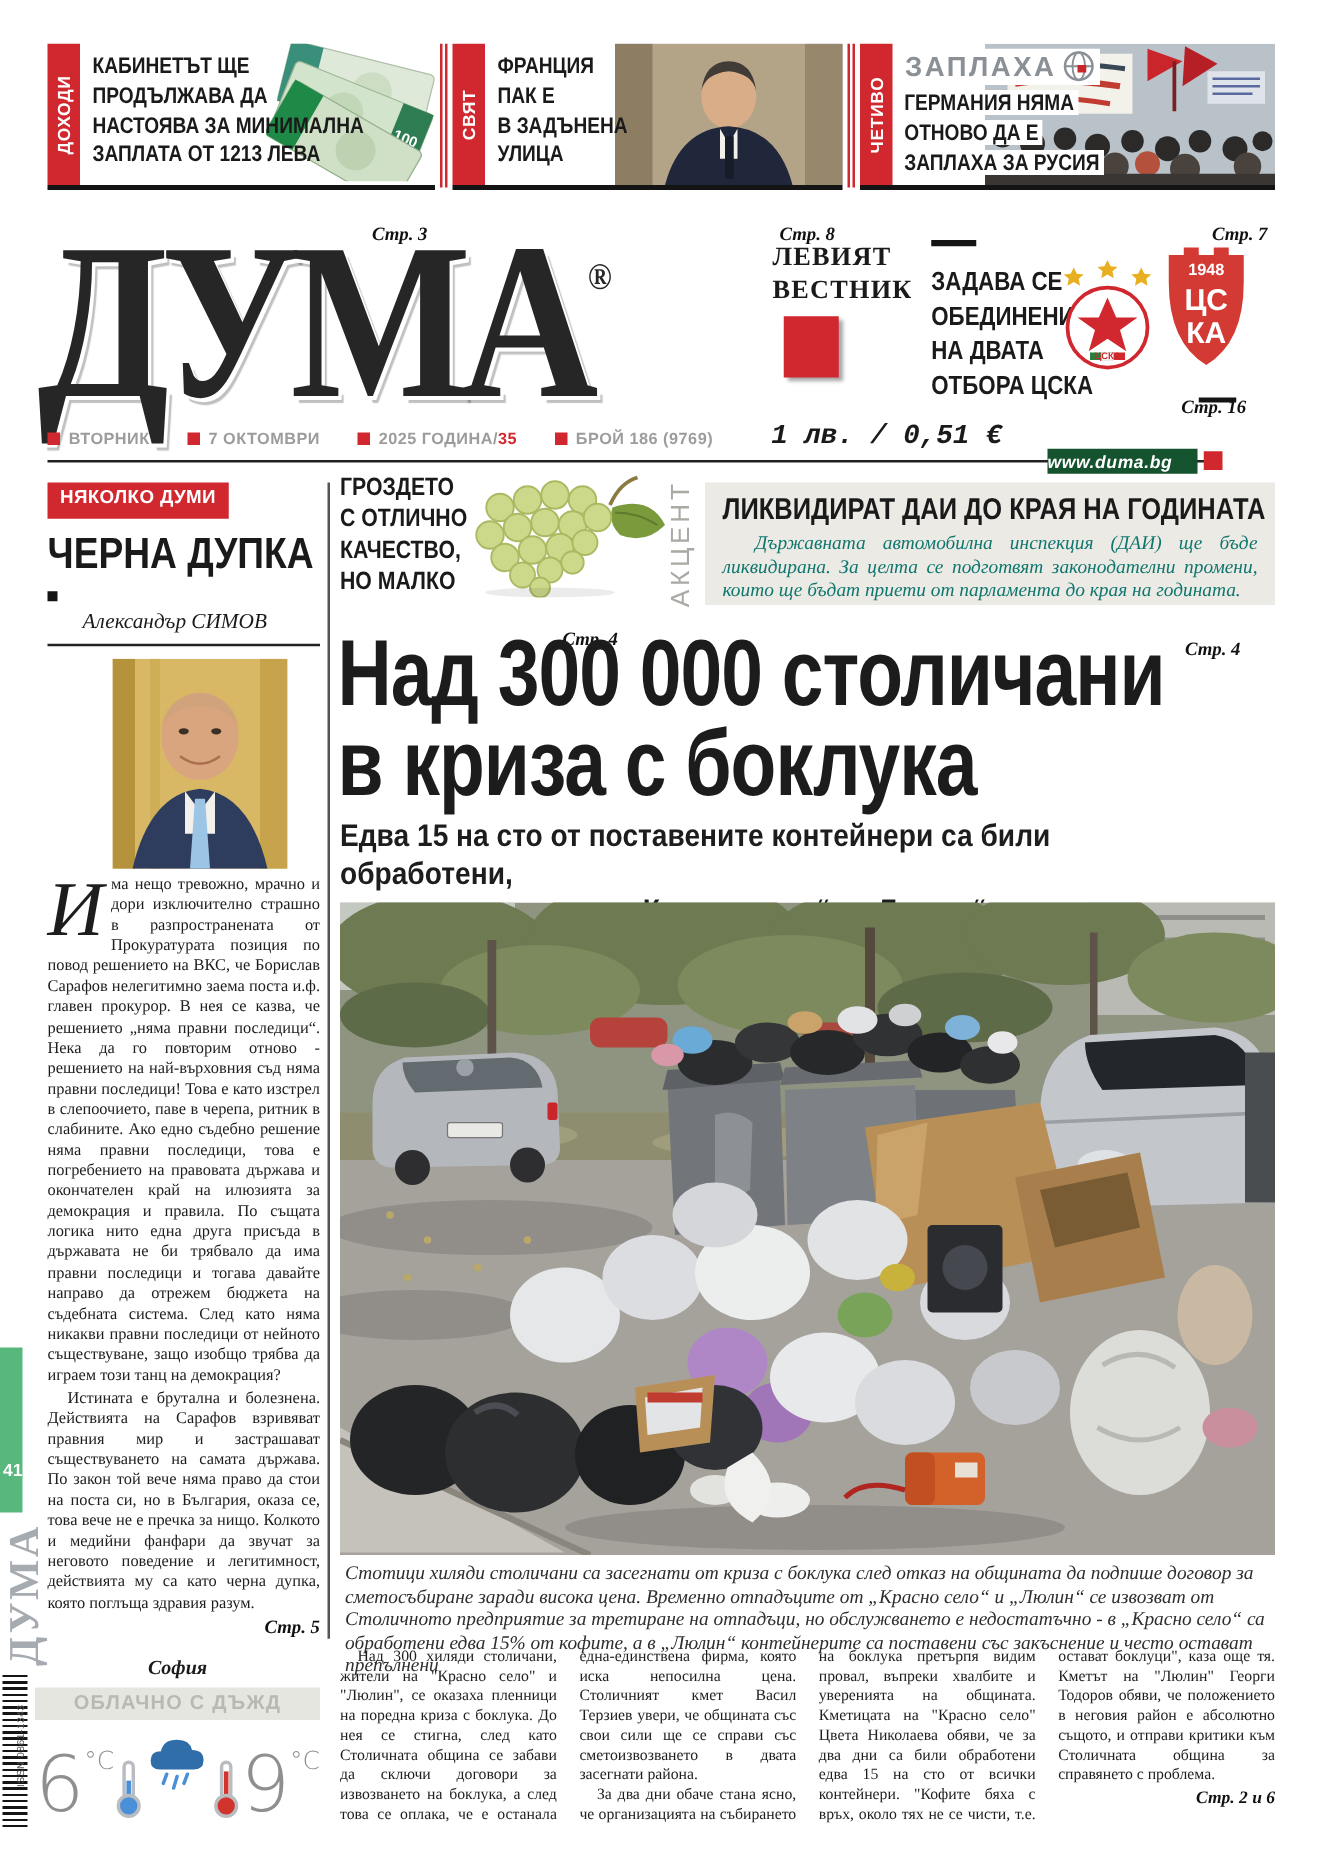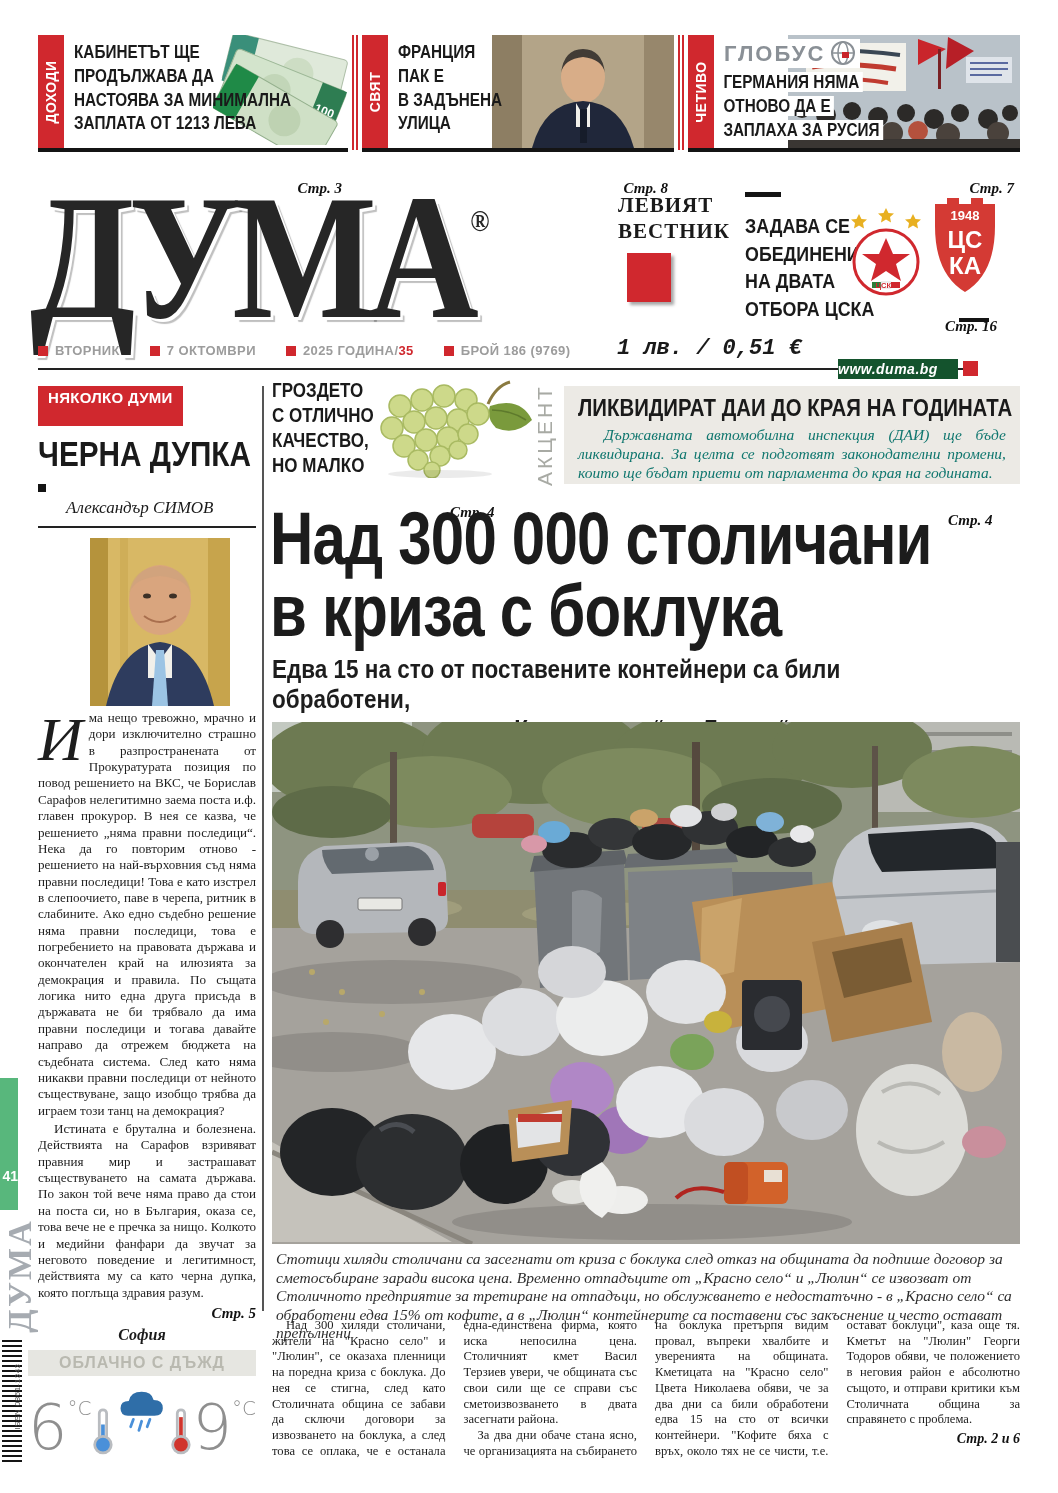--- a/index.html
+++ b/index.html
@@ -50,21 +50,21 @@
   .vert-duma{position:absolute;left:-46px;top:1258px;width:130px;height:36px;transform:rotate(-90deg);
        font-family:"Liberation Serif",serif;font-weight:900;font-size:34px;color:#a6abb1;letter-spacing:2px;text-align:center;}
   .barcode-w{position:absolute;left:2px;top:1340px;width:34px;height:122px;}
   .barcode{position:absolute;left:0;top:0;width:20px;height:122px;
        background:repeating-linear-gradient(#151515 0 2px,#fff 2px 5px);}
   .issn{position:absolute;left:-18px;top:52px;transform:rotate(-90deg);font-size:8px;color:#555;white-space:nowrap;letter-spacing:.5px;}
   
   .vsep{position:absolute;left:262px;top:386px;width:2px;height:925px;background:#555;}
   .op{position:absolute;left:38px;top:386px;width:218px;}
   .kicker{display:inline-block;background:#d0282e;color:#fff;font-weight:800;font-size:15px;
-       padding:3px 10px 20px;letter-spacing:.3px;}
+       padding:3px 10px 9px;letter-spacing:.3px;}
   .op-title{margin-top:8px;font-weight:900;font-size:35px;white-space:nowrap;
        transform:scaleX(.85);transform-origin:0 0;}
   .op-bullet{width:8px;height:8px;background:#141414;margin:10px 0 6px;}
   .op-author{font-family:"Liberation Serif",serif;font-style:italic;font-size:17px;}
   .op-hr{border:0;border-top:2px solid #222;margin:8px 0 10px;}
   .portrait{margin-left:52px;width:140px;height:168px;display:block;}
   .op-body{margin-top:4px;font-family:"Liberation Serif",serif;font-size:13.1px;line-height:1.25;
        text-align:justify;color:#1d1d1d;}
   .dropcap{float:left;font-family:"Liberation Serif",serif;font-style:italic;font-size:62px;line-height:.82;
        padding:4px 6px 0 0;}
@@ -203,21 +203,21 @@
           <circle cx="56" cy="100" r="12"></circle>
           <circle cx="104" cy="98" r="11"></circle>
           <circle cx="160" cy="100" r="12"></circle>
           <circle cx="210" cy="98" r="11"></circle>
         </g>
       <circle cx="130" cy="96" r="10" fill="#b4513d"></circle>
         <circle cx="84" cy="98" r="9" fill="#8a6a4a"></circle>
       <rect x="0" y="104" width="232" height="9" fill="#3a3633"></rect>
     </svg>
     <div class="abs" style="left:32px;top:4px;z-index:2;background:#fff;padding:1px 4px;">
-      <span style="color:#8a9096;font-weight:800;font-size:22px;letter-spacing:2px;">ГЛОБУС</span>
+      <span style="color:#8a9096;font-weight:800;font-size:22px;letter-spacing:2px;">ЗАПЛАХА</span>
       <svg width="26" height="26" viewBox="0 0 26 26" style="vertical-align:-5px;">
         <circle cx="13" cy="13" r="11" fill="#fff" stroke="#8a9096" stroke-width="2"></circle>
         <ellipse cx="13" cy="13" rx="5" ry="11" fill="none" stroke="#8a9096" stroke-width="1.5"></ellipse>
         <path d="M2 13 H24" stroke="#8a9096" stroke-width="1.5"></path>
         <rect x="12" y="12" width="7" height="6" fill="#c9252b"></rect>
       </svg>
     </div>
     <div class="t-head" style="top:36px;left:32px;"><span style="background:#fff;box-decoration-break:clone;-webkit-box-decoration-break:clone;padding:0 4px;white-space:pre-line;">ГЕРМАНИЯ НЯМА
 ОТНОВО ДА Е
 ЗАПЛАХА ЗА РУСИЯ</span></div>

